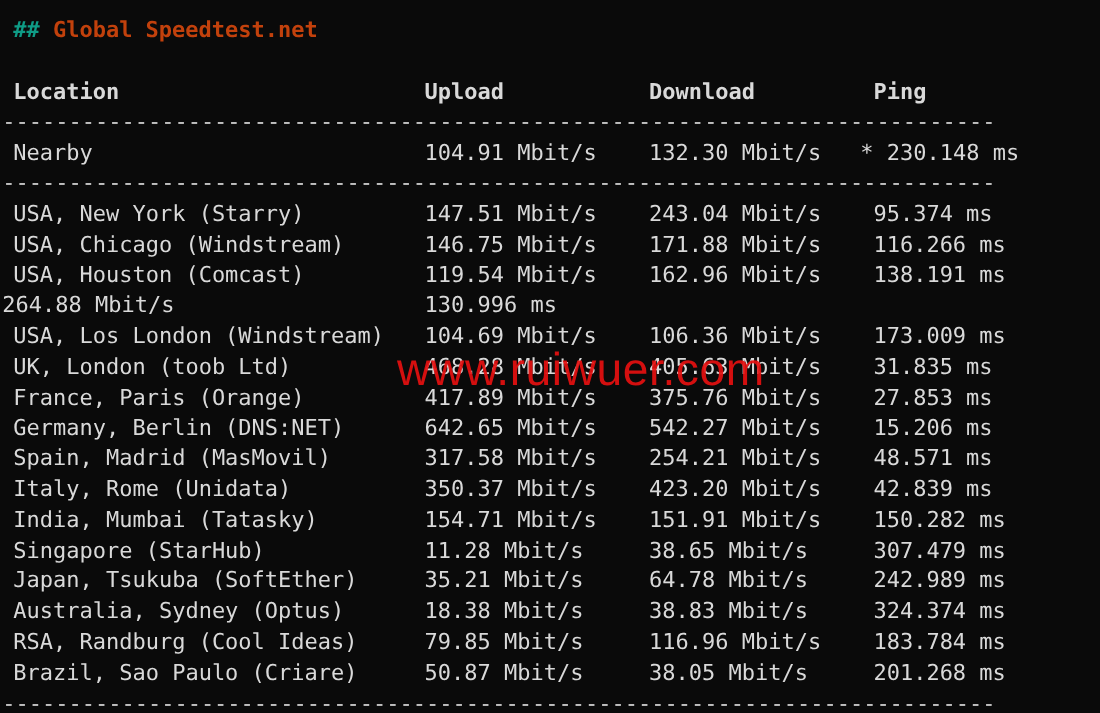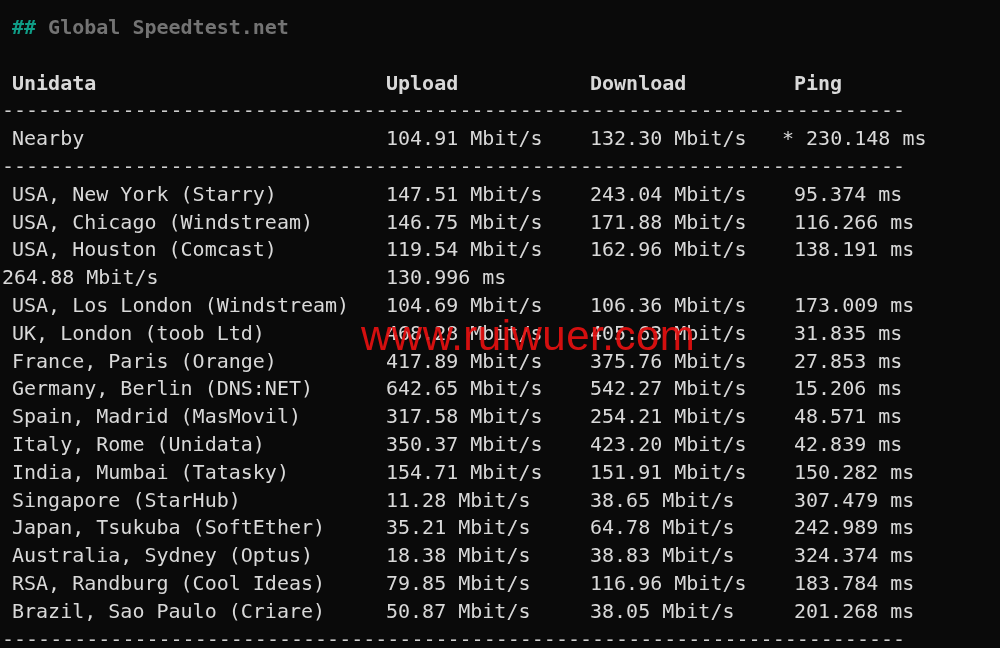--- a/index.html
+++ b/index.html
@@ -5,21 +5,21 @@
   html,body{margin:0;padding:0;background:#0a0a0a;}
   body{
     width:1000px;height:648px;overflow:hidden;position:relative;
     font-family:"DejaVu Sans Mono","Liberation Mono",monospace;
     font-size:20px;color:#d9d9d9;
   }
   .terminal{position:absolute;top:14px;left:2px;width:996px;}
   .line{height:27.8px;line-height:27.8px;white-space:pre;}
   .title-line{padding-left:10px;font-weight:bold;}
   .t-hash{color:#0f9c86;margin-right:12px;}
-  .t-text{color:#737373;margin-top:28px;}
+  .t-text{color:#c2410c;margin-top:28px;}
   .grid{display:grid;grid-template-columns:384px 204px 204px auto;}
   .cell{overflow:visible;white-space:pre;}
   .loc{padding-left:10px;}
   .hdr{font-weight:bold;}
   .sep{color:#cfcfcf;letter-spacing:0;}
   .starred{margin-left:-12px;}
   .watermark{
     position:absolute;left:361px;top:316px;z-index:5;
     font-family:"Liberation Sans","DejaVu Sans",sans-serif;
     font-weight:normal;font-size:42px;line-height:40px;
@@ -29,21 +29,21 @@
 </head>
 <body>
 
 <div class="terminal">
 
   <div class="line title-line"><span class="t-hash">##</span><span class="t-text">Global Speedtest.net</span></div>
 
   <div class="line"></div>
 
   <div class="line grid hdr">
-    <span class="cell loc">Unidata</span>
+    <span class="cell loc">Location</span>
     <span class="cell">Upload</span>
     <span class="cell">Download</span>
     <span class="cell">Ping</span>
   </div>
 
   <div class="line sep">---------------------------------------------------------------------------</div>
 
   <div class="line grid">
     <span class="cell loc">Nearby</span>
     <span class="cell">104.91 Mbit/s</span>

